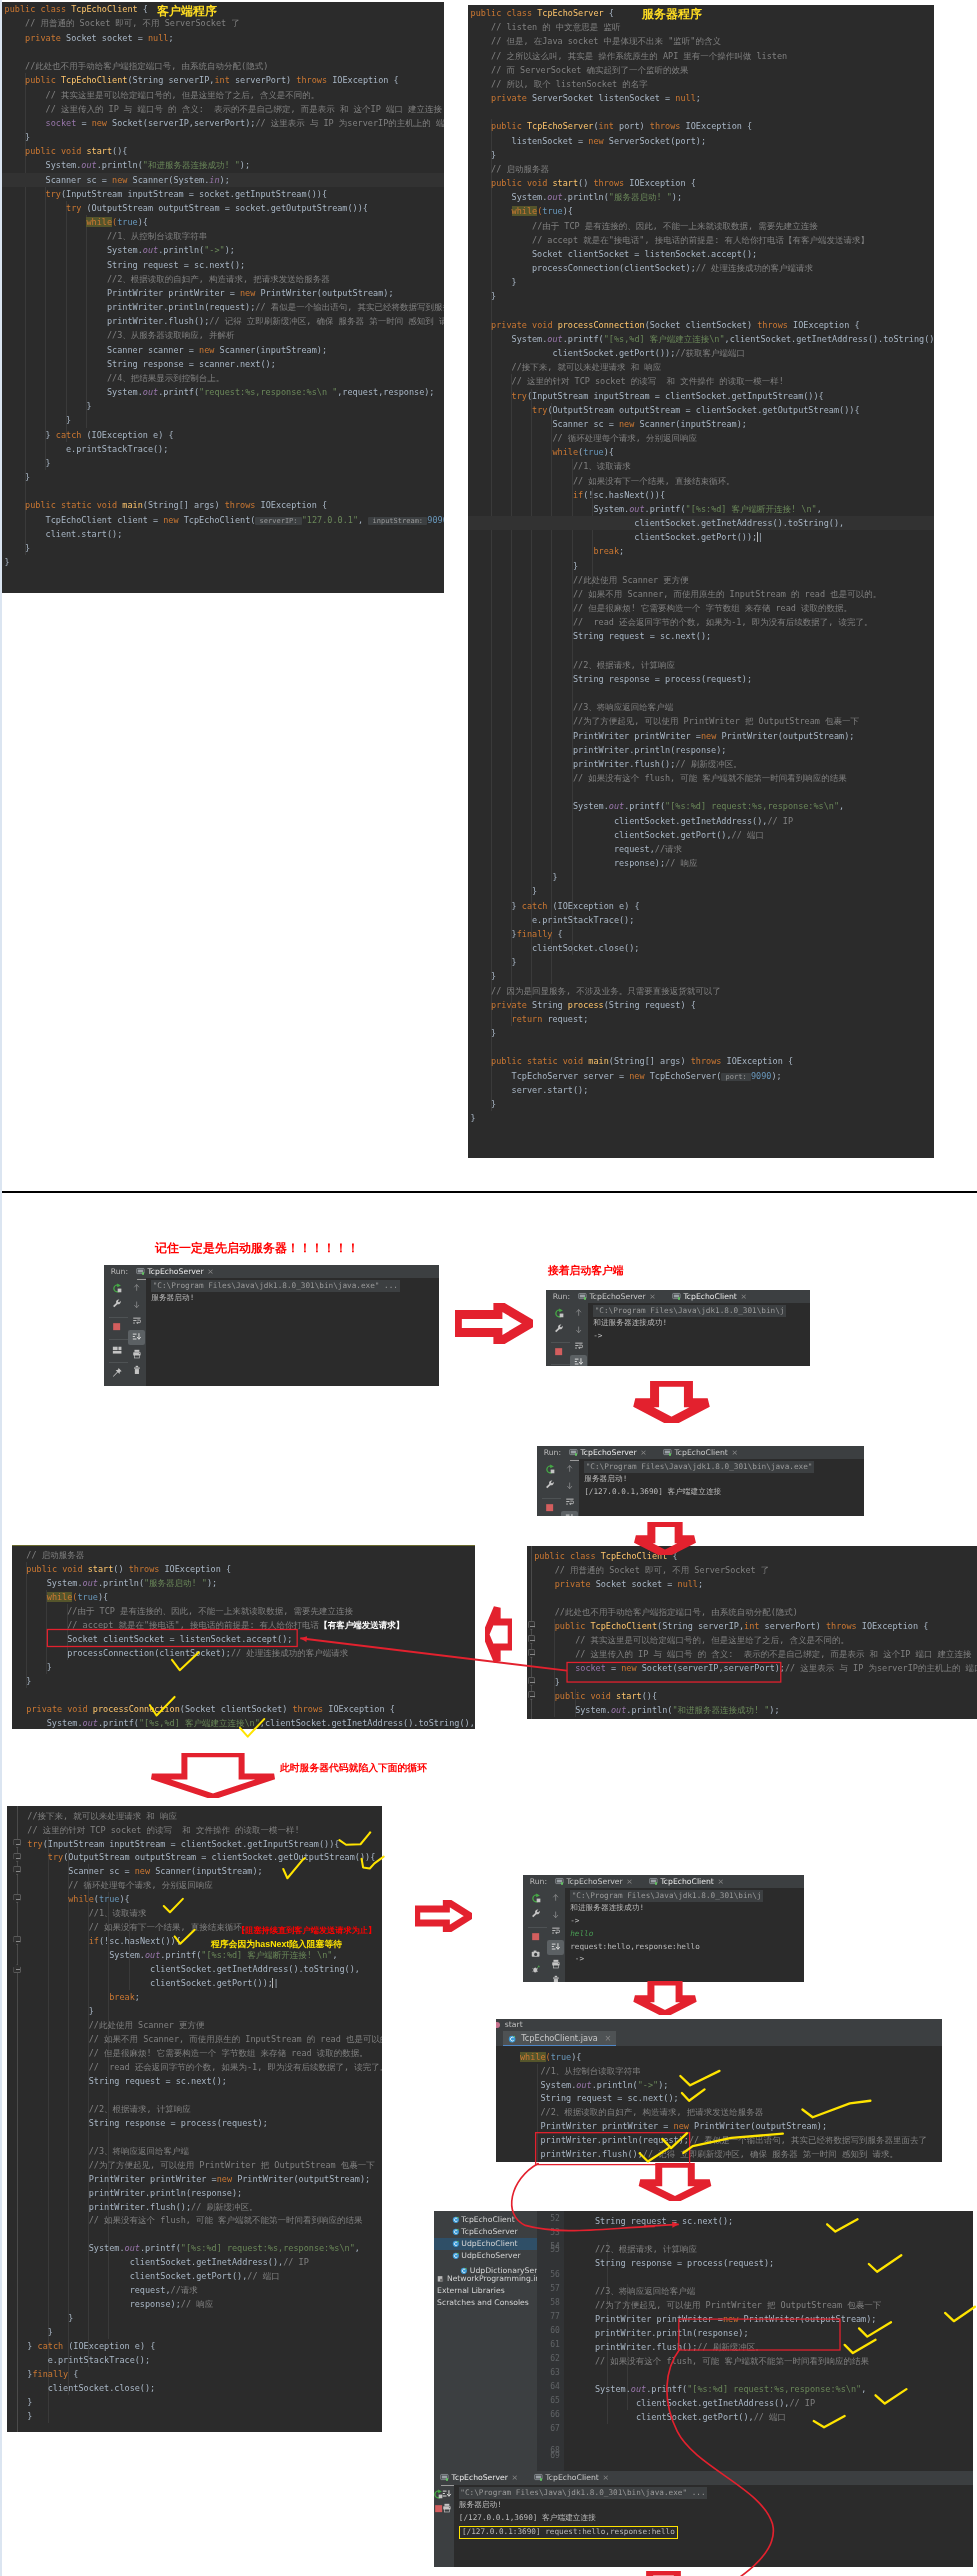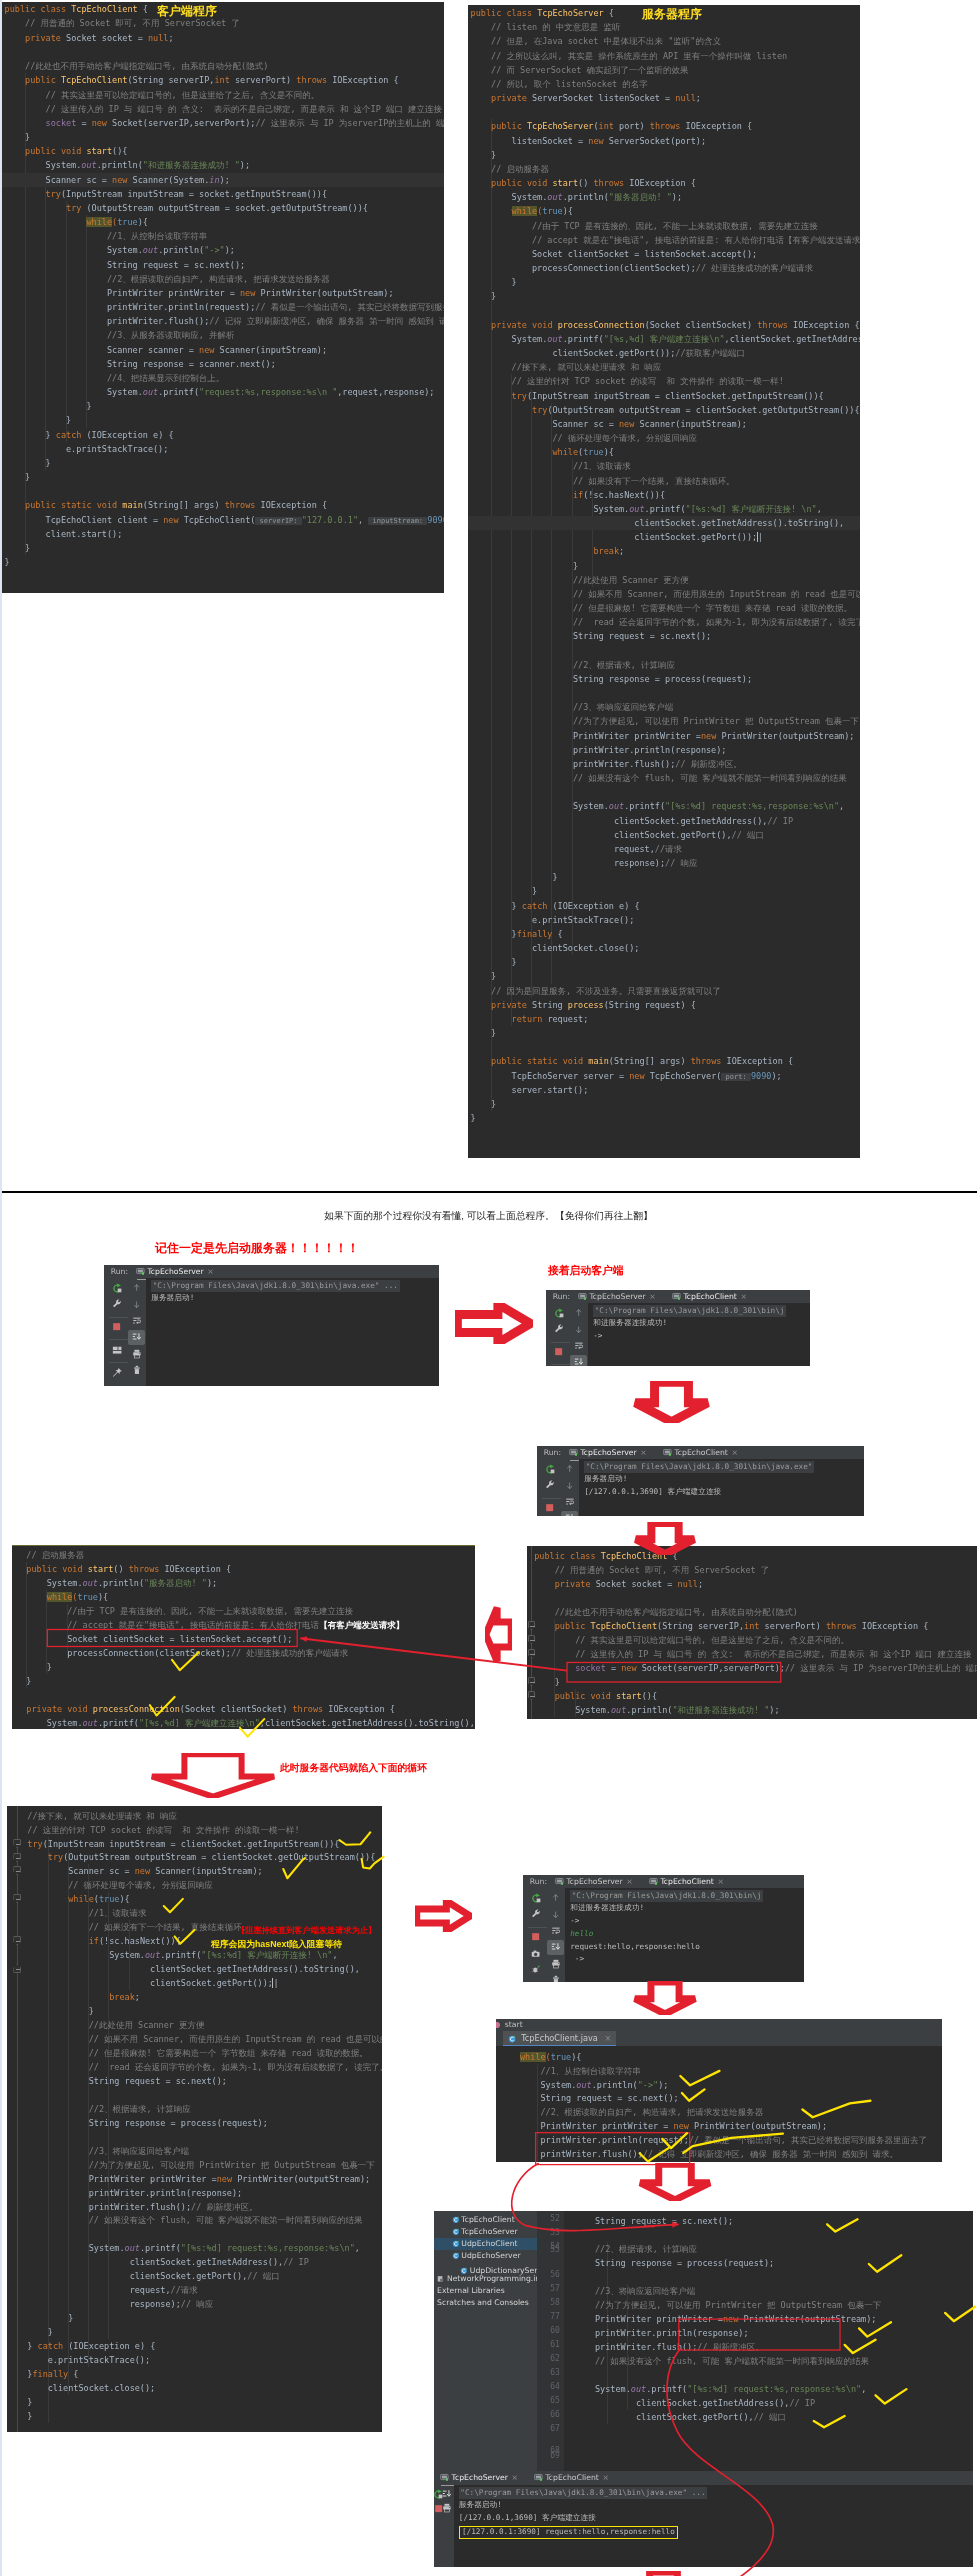--- a/index.html
+++ b/index.html
@@ -121,21 +121,21 @@
       <div class="ln" style="top: 468px; left: 3.1px;"><span>    }</span></div>
       <div class="ln" style="top: 482px; left: 3.1px;"></div>
       <div class="ln" style="top: 496px; left: 3.1px;"><span>    </span><span class="k">public </span><span class="k">static </span><span class="k">void </span><span class="y">main</span><span>(String[] args) </span><span class="k">throws </span><span>IOException {</span></div>
       <div class="ln" style="top: 511px; left: 3.1px;"><span>        TcpEchoClient client = </span><span class="k">new </span><span>TcpEchoClient(</span><span class="h"> serverIP: </span><span class="s">"127.0.0.1"</span><span>, </span><span class="h"> inputStream: </span><span class="n">9090</span><span>);</span></div>
       <div class="ln" style="top: 525px; left: 3.1px;"><span>        client.start();</span></div>
       <div class="ln" style="top: 539px; left: 3.1px;"><span>    }</span></div>
       <div class="ln" style="top: 553px; left: 3.1px;"><span>}</span></div>
     </div>
   <div class="lbl" style="left:157px;top:4.6px;">客户端程序</div>
 
-  <div class="codeblk" id="cb-server" style="left:468px;top:4.6px;width:392px;height:1153px;padding-left:16px;">
+  <div class="codeblk" id="cb-server" style="left:468px;top:4.6px;width:466px;height:1153px;padding-left:16px;">
       <div class="gut" style="left: 23px; top: 114px; height: 992px; bottom: auto;"></div>
       <div class="gut" style="left: 43px; top: 369px; height: 652px; bottom: auto;"></div>
       <div class="gut" style="left: 63px; top: 384px; height: 609px; bottom: auto;"></div>
       <div class="gut" style="left: 83px; top: 398px; height: 581px; bottom: auto;"></div>
       <div class="gut" style="left: 104px; top: 454px; height: 496px; bottom: auto;"></div>
       <div class="gut" style="left: 124px; top: 483px; height: 99px; bottom: auto;"></div>
       <div class="hl" style="top: 511px;"></div>
       <div class="ln" style="top: 1px; left: 2.6px;"><span class="k">public </span><span class="k">class </span><span class="y">TcpEchoServer</span><span> {</span></div>
       <div class="ln" style="top: 15px; left: 2.6px;"><span>    </span><span class="c">// listen 的 中文意思是 监听</span></div>
       <div class="ln" style="top: 29px; left: 2.6px;"><span>    </span><span class="c">// 但是, 在Java socket 中是体现不出来 "监听"的含义</span></div>
@@ -211,21 +211,20 @@
       <div class="ln" style="top: 1021px; left: 2.6px;"><span>    }</span></div>
       <div class="ln" style="top: 1035px; left: 2.6px;"></div>
       <div class="ln" style="top: 1049px; left: 2.6px;"><span>    </span><span class="k">public </span><span class="k">static </span><span class="k">void </span><span class="y">main</span><span>(String[] args) </span><span class="k">throws </span><span>IOException {</span></div>
       <div class="ln" style="top: 1064px; left: 2.6px;"><span>        TcpEchoServer server = </span><span class="k">new </span><span>TcpEchoServer(</span><span class="h"> port: </span><span class="n">9090</span><span>);</span></div>
       <div class="ln" style="top: 1078px; left: 2.6px;"><span>        server.start();</span></div>
       <div class="ln" style="top: 1092px; left: 2.6px;"><span>    }</span></div>
       <div class="ln" style="top: 1106px; left: 2.6px;"><span>}</span></div>
     </div>
   <div class="lbl" style="left:642px;top:7.7px;">服务器程序</div>
 
-  <div class="note" style="left:0;top:1210px;width:977px;text-align:center;font-size:9.8px;">如果下面的那个过程你没有看懂, 可以看上面总程序。【免得你们再往上翻】</div>
 
   <div class="redtxt" style="left:155px;top:1240px;font-size:12px;">记住一定是先启动服务器！！！！！！</div>
   <div class="ide" id="ide1" style="left:104px;top:1265px;width:335px;height:121px;">
       <div class="runbar">
         <span class="runlbl">Run:</span>
         <div class="rtab active" style="left: 32px;"><span class="icn "><svg viewBox="0 0 24 24" width="8.8" height="8.8">
               <rect x="2" y="4" width="20" height="14" rx="1.5" fill="none" stroke="#9aa0a6" stroke-width="2"></rect>
               <rect x="5" y="7" width="14" height="8" fill="#9aa0a6"></rect>
             </svg></span><span class="rtabname">TcpEchoServer</span><i class="gdot"></i><span class="rtabx">×</span></div>
       </div>

